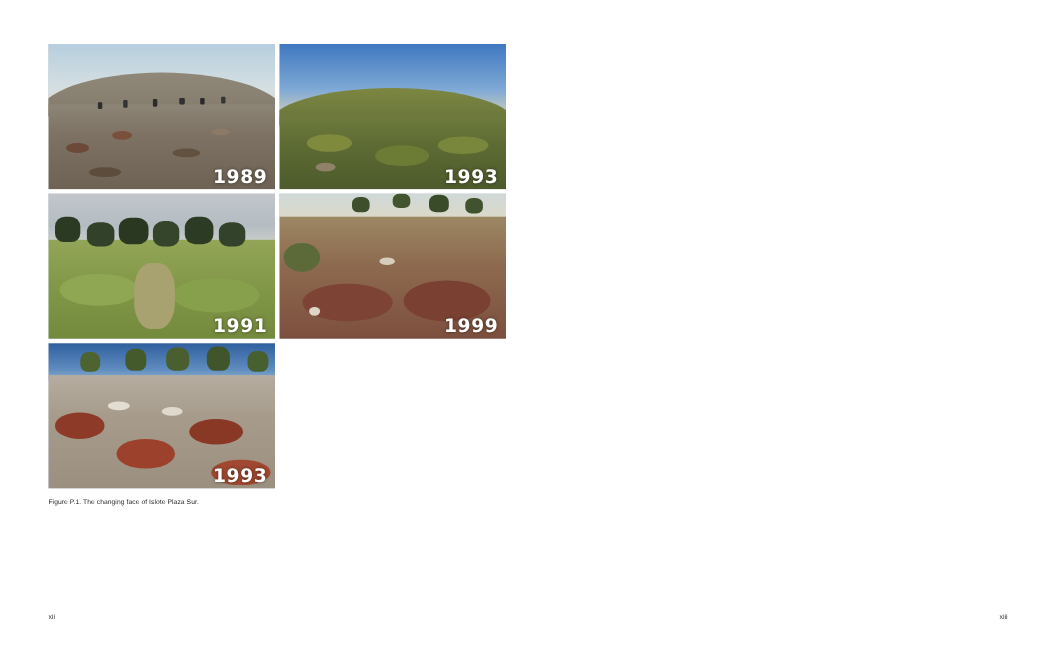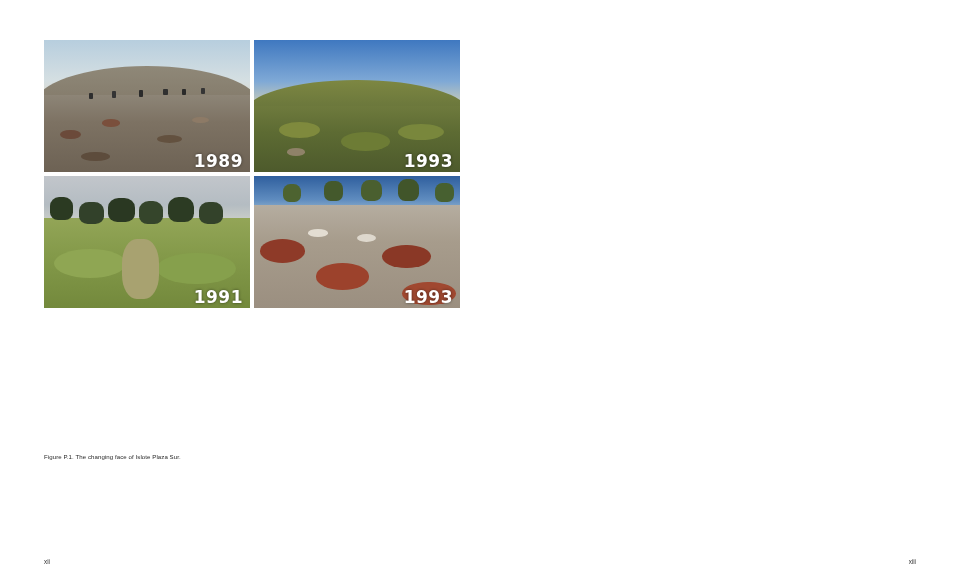--- a/index.html
+++ b/index.html
@@ -177,20 +177,34 @@
           <div class="cactus" style="left:31%;top:17%;width:13%;height:18%;background:#2a3822;"></div>
           <div class="cactus" style="left:46%;top:19%;width:12%;height:17%;background:#35452b;"></div>
           <div class="cactus" style="left:60%;top:16%;width:13%;height:19%;background:#2c3b23;"></div>
           <div class="cactus" style="left:75%;top:20%;width:12%;height:16%;background:#33422a;"></div>
           <div class="spot" style="left:5%;top:55%;width:35%;height:22%;background:#8fa653;"></div>
           <div class="spot" style="left:55%;top:58%;width:38%;height:24%;background:#86a04c;"></div>
           <div class="spot" style="left:38%;top:48%;width:18%;height:45%;background:#a8a270;border-radius:40%;"></div>
           <div class="year">1991</div>
         </div>
 
+        <div class="photo p5">
+          <div class="sky"></div>
+          <div class="ground"></div>
+          <div class="cactus" style="left:32%;top:2%;width:8%;height:11%;background:#3d4f2c;"></div>
+          <div class="cactus" style="left:50%;top:0%;width:8%;height:10%;background:#43552f;"></div>
+          <div class="cactus" style="left:66%;top:1%;width:9%;height:12%;background:#3a4b2a;"></div>
+          <div class="cactus" style="left:82%;top:3%;width:8%;height:11%;background:#40522e;"></div>
+          <div class="spot" style="left:2%;top:34%;width:16%;height:20%;background:#5c6a3a;"></div>
+          <div class="spot" style="left:10%;top:62%;width:40%;height:26%;background:#7d4334;"></div>
+          <div class="spot" style="left:55%;top:60%;width:38%;height:28%;background:#7a4031;"></div>
+          <div class="spot" style="left:44%;top:44%;width:7%;height:5%;background:#d6cdbc;"></div>
+          <div class="spot" style="left:13%;top:78%;width:5%;height:6%;background:#ded6c6;"></div>
+          <div class="year">1999</div>
+        </div>
 
         <div class="photo p6">
           <div class="sky"></div>
           <div class="ground"></div>
           <div class="cactus" style="left:14%;top:6%;width:9%;height:14%;background:#4d6330;"></div>
           <div class="cactus" style="left:34%;top:4%;width:9%;height:15%;background:#44592c;"></div>
           <div class="cactus" style="left:52%;top:3%;width:10%;height:16%;background:#4a5f2f;"></div>
           <div class="cactus" style="left:70%;top:2%;width:10%;height:17%;background:#41552a;"></div>
           <div class="cactus" style="left:88%;top:5%;width:9%;height:15%;background:#476030;"></div>
           <div class="spot" style="left:3%;top:48%;width:22%;height:18%;background:#8e3a28;"></div>

